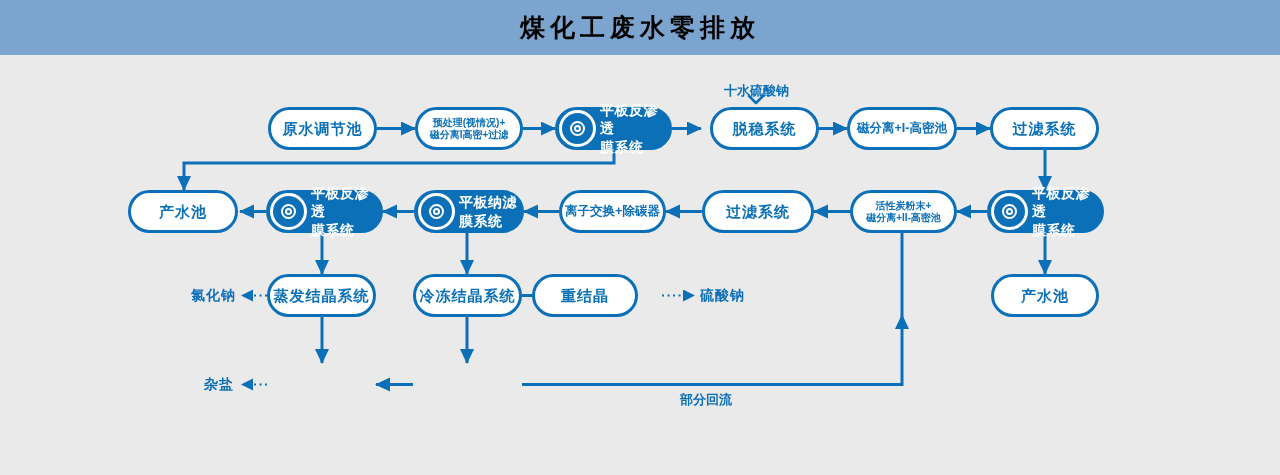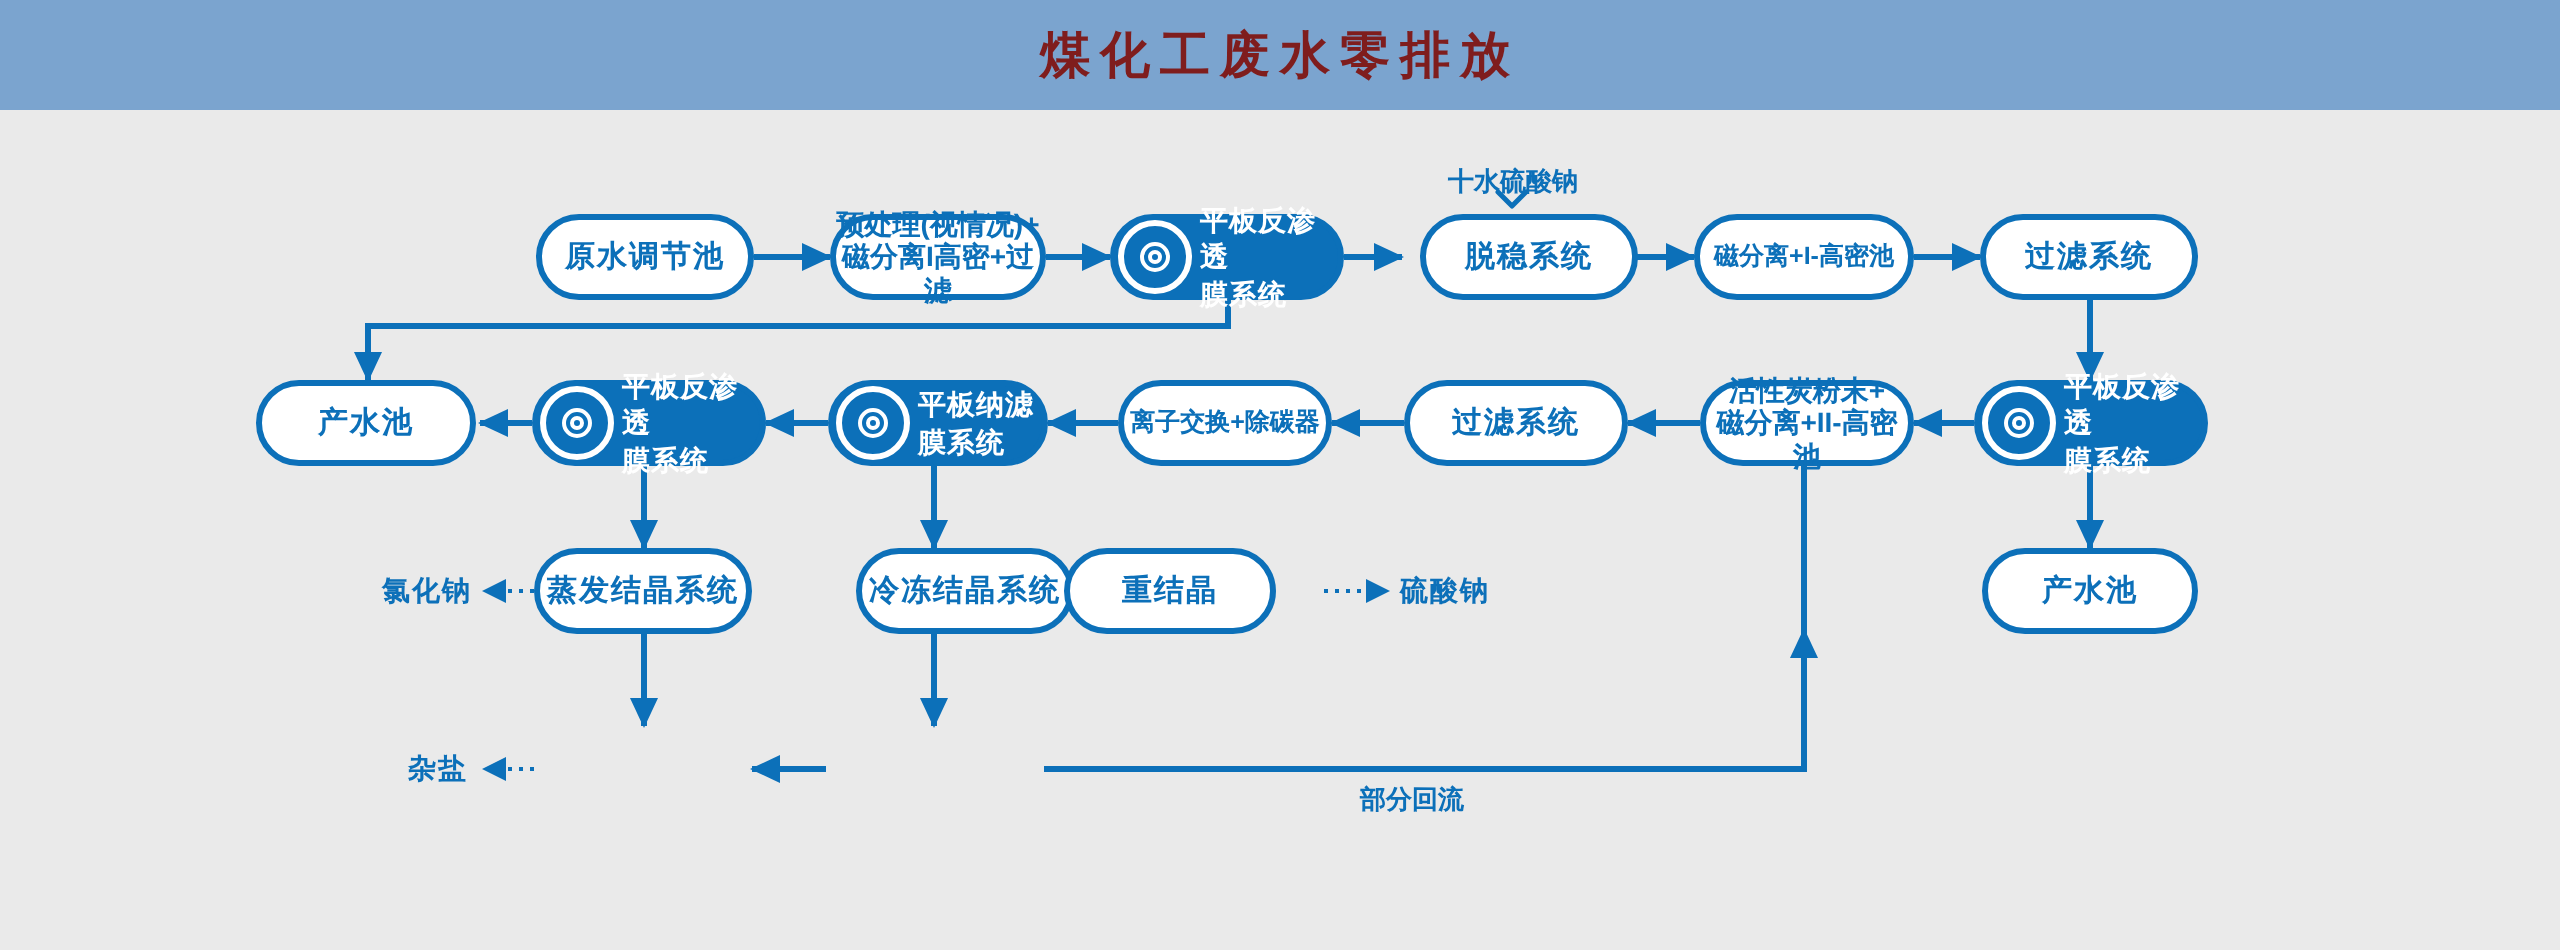--- a/index.html
+++ b/index.html
@@ -7,36 +7,36 @@
     width:1280px;height:475px;overflow:hidden;
     background:#eaeaea;
     font-family:"Liberation Sans","DejaVu Sans",sans-serif;
     -webkit-font-smoothing:antialiased;
   }
   .header{
     width:1280px;height:55px;background:#7ba4cf;
     display:flex;align-items:center;justify-content:center;
   }
   .header h1{
-    margin:0;color:#7f1d1d;font-size:25px;font-weight:bold;letter-spacing:5px;
+    margin:0;color:#000000;font-size:25px;font-weight:bold;letter-spacing:5px;
   }
   .canvas{position:relative;width:1280px;height:420px;}
   .connectors{position:absolute;left:0;top:0;width:1280px;height:420px;}
 
   .node{
     position:absolute;height:43px;box-sizing:border-box;
     border:3px solid #0c70b9;border-radius:23px;
     display:flex;align-items:center;justify-content:center;
   }
   .node.white{background:#ffffff;color:#0c70b9;}
   .node.white span{
     font-weight:bold;font-size:15px;text-align:center;
     white-space:pre-line;line-height:1.15;letter-spacing:1px;
   }
-  .node.white.small span{font-size:14px;letter-spacing:0;}
+  .node.white.small span{font-size:10px;letter-spacing:0;}
   .node.white.mid span{font-size:12.5px;letter-spacing:0;}
   .node.blue{background:#0c70b9;color:#ffffff;justify-content:flex-start;}
   .node.blue .blue-label{
     font-weight:bold;font-size:14px;white-space:pre-line;line-height:1.3;
     letter-spacing:0.5px;margin-left:4px;
   }
   .disc{
     flex:0 0 auto;width:31px;height:31px;margin-left:1px;
     border:3px solid #ffffff;border-radius:50%;background:#0c70b9;
     display:flex;align-items:center;justify-content:center;
@@ -172,21 +172,21 @@
           <span class="r2"></span>
         </span>
       </span>
     <span class="blue-label">平板反渗透
 膜系统</span>
   </div>
 
   <div class="node white" style="left:267px;top:219px;width:109px;">
     <span>蒸发结晶系统</span>
   </div>
-  <div class="node white" style="left:413px;top:219px;width:109px;margin-left:15px;">
+  <div class="node white" style="left:413px;top:219px;width:109px;">
     <span>冷冻结晶系统</span>
   </div>
   <div class="node white" style="left:532px;top:219px;width:106px;">
     <span>重结晶</span>
   </div>
   <div class="node white" style="left:991px;top:219px;width:108px;">
     <span>产水池</span>
   </div>
 
 

